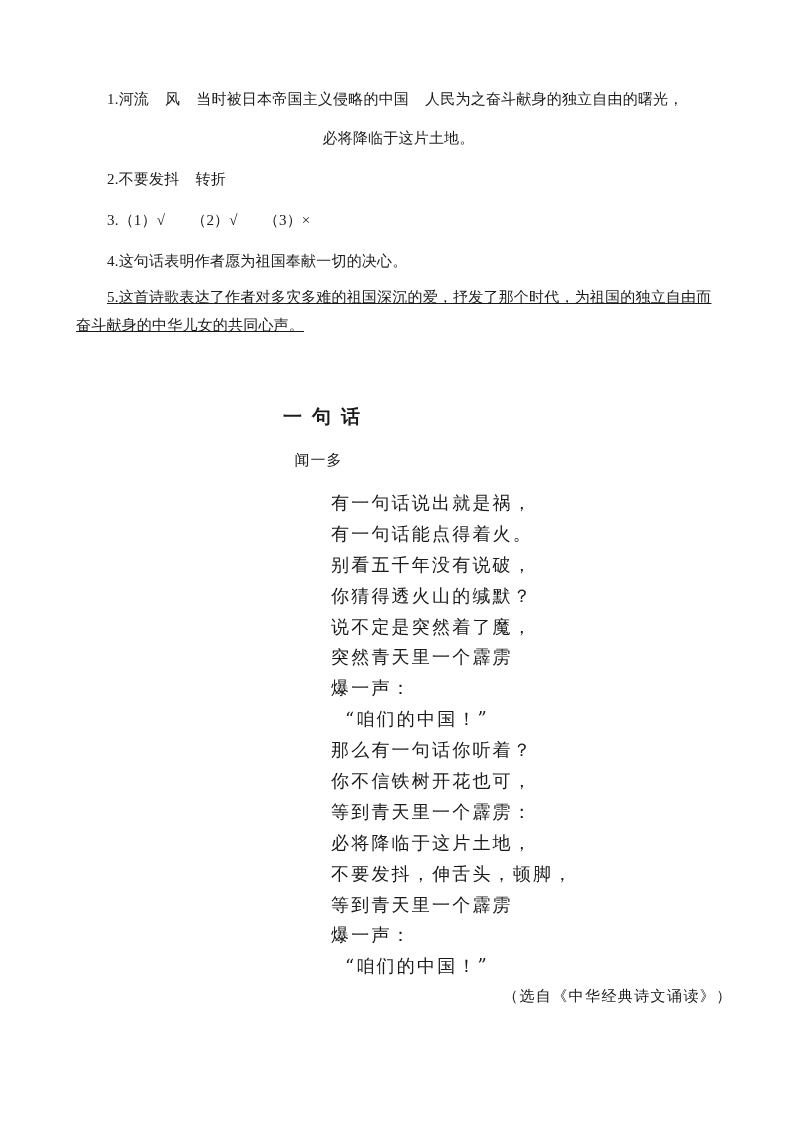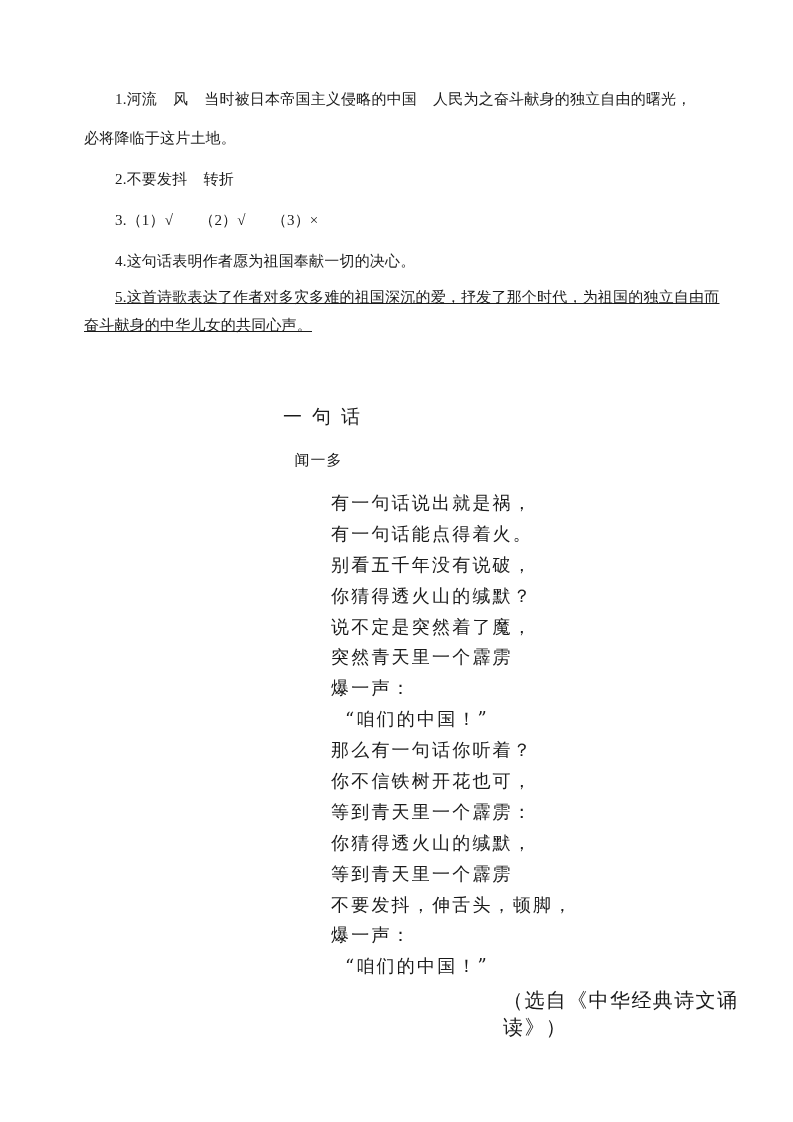--- a/index.html
+++ b/index.html
@@ -17,21 +17,21 @@
     }
     .answers {
       position: absolute;
       left: 76px;
       top: 84px;
       width: 645px;
       font-size: 15px;
       line-height: 30px;
     }
     .ans {
-      margin: 0 0 11px 8px;
+      margin: 0 0 11px 0;
       text-indent: 31px;
       letter-spacing: 0.2px;
     }
     .ans.wrap {
       line-height: 28px;
       margin-top: -4px;
       margin-bottom: 3px;
       text-decoration: underline;
     }
     .ans .num {
@@ -44,21 +44,21 @@
       font-family: "Liberation Serif", "DejaVu Serif", serif;
     }
 
     .title {
       position: absolute;
       left: 0;
       width: 643px;
       top: 404px;
       text-align: center;
       font-size: 19px;
-      font-weight: normal;
+      font-weight: bold;
       letter-spacing: 10px;
       padding-left: 10px;
       box-sizing: border-box;
     }
     .author {
       position: absolute;
       left: 0;
       width: 637px;
       top: 451px;
       text-align: center;
@@ -74,32 +74,32 @@
       line-height: 30.9px;
       letter-spacing: 2.2px;
     }
     .poem .line { white-space: pre; height: 30.9px; }
     .poem .line.indent { padding-left: 14px; }
     .source {
       position: absolute;
       left: 503px;
       top: 987px;
       font-family: "DejaVu Serif", "Liberation Serif", serif;
-      font-size: 20px;
+      font-size: 15px;
       letter-spacing: 1.4px;
     }
   </style>
 </head>
 <body>
 
 <div class="answers">
   <p class="ans">
     <span class="num">1.</span><span>河流</span><span class="gap"></span><span>风</span><span class="gap"></span><span>当时被日本帝国主义侵略的中国</span><span class="gap"></span><span>人民为之奋斗献身的独立自由的曙光，</span>
   </p>
-  <p class="ans" style="text-indent:0;margin-top:-2px;">必将降临于这片土地。</p>
+  <p class="ans" style="text-indent:0;margin-top:-2px;text-align:center;">必将降临于这片土地。</p>
 
   <p class="ans">
     <span class="num">2.</span><span>不要发抖</span><span class="gap"></span><span>转折</span>
   </p>
 
   <p class="ans">
     <span class="num">3.</span><span class="mark">（1）</span><span class="mark">√</span><span class="gap-lg"></span><span class="mark">（2）</span><span class="mark">√</span><span class="gap-lg"></span><span class="mark">（3）</span><span class="mark">×</span>
   </p>
 
   <p class="ans">
@@ -119,20 +119,20 @@
   <div class="line">有一句话能点得着火。</div>
   <div class="line">别看五千年没有说破，</div>
   <div class="line">你猜得透火山的缄默？</div>
   <div class="line">说不定是突然着了魔，</div>
   <div class="line">突然青天里一个霹雳</div>
   <div class="line">爆一声：</div>
   <div class="line indent">“咱们的中国！”</div>
   <div class="line">那么有一句话你听着？</div>
   <div class="line">你不信铁树开花也可，</div>
   <div class="line">等到青天里一个霹雳：</div>
-  <div class="line">你猜得透火山的缄默，</div>
+  <div class="line">必将降临于这片土地，</div>
+  <div class="line">不要发抖，伸舌头，顿脚，</div>
   <div class="line">等到青天里一个霹雳</div>
-  <div class="line">不要发抖，伸舌头，顿脚，</div>
   <div class="line">爆一声：</div>
   <div class="line indent">“咱们的中国！”</div>
 </div>
 
 <div class="source">（选自《中华经典诗文诵读》）</div>
 
 </body></html>

